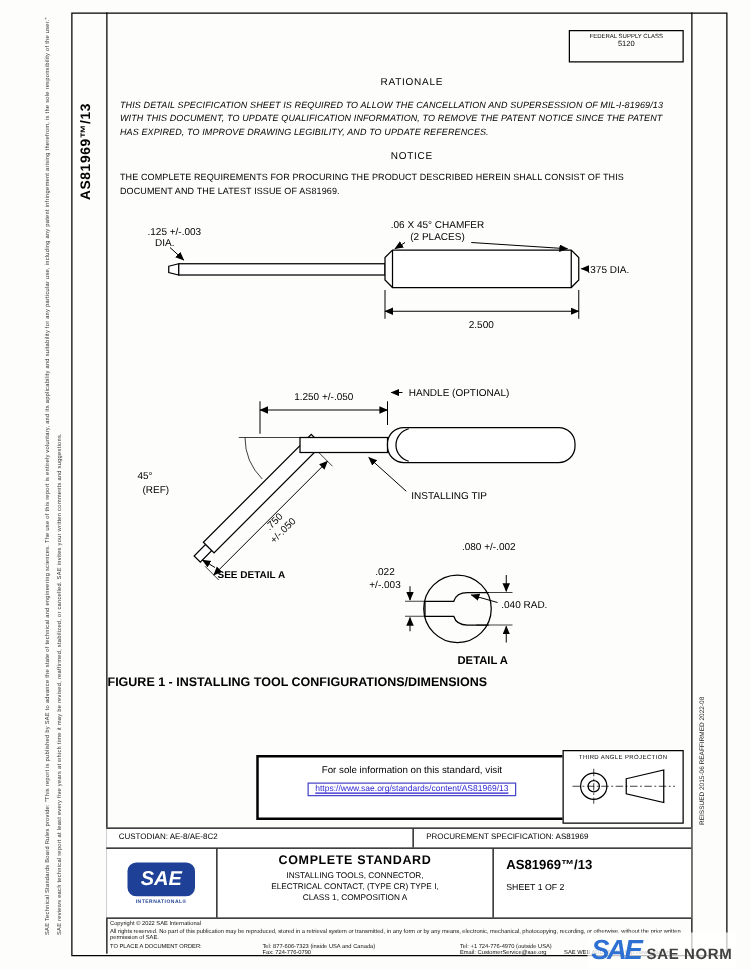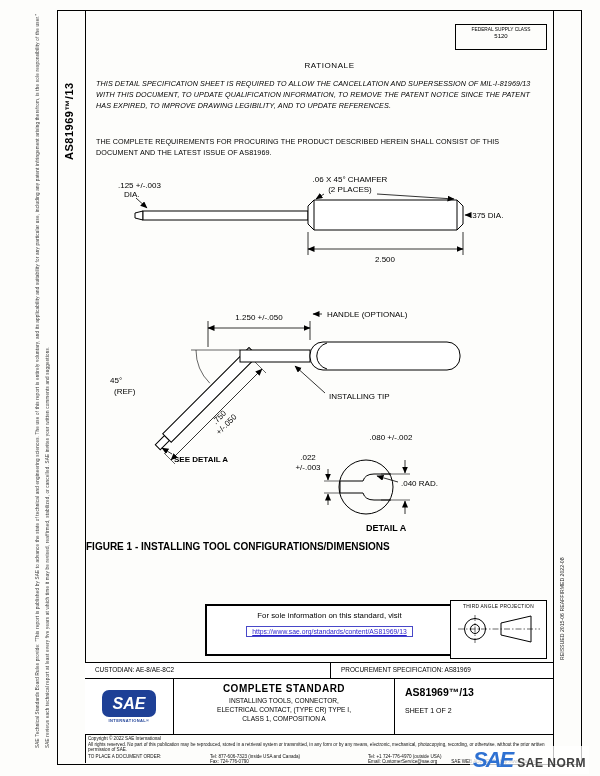--- a/index.html
+++ b/index.html
@@ -30,20 +30,21 @@
   <div class="abs rot" style="left:559px;top:660px;width:160px;font-size:5.2px;color:#222;">REISSUED 2015-06    REAFFIRMED 2022-08</div>
 
   <div class="abs" style="left:455px;top:24px;width:90px;height:22px;border:1px solid #000;text-align:center;padding-top:2px;">
     <div style="font-size:4.8px;">FEDERAL SUPPLY CLASS</div>
     <div style="font-size:6px;margin-top:1px;">5120</div>
   </div>
 
   <div class="abs heading" style="top:61px;">RATIONALE</div>
   <div class="abs body-text" style="left:96px;top:79px;width:442px;font-style:italic;">THIS DETAIL SPECIFICATION SHEET IS REQUIRED TO ALLOW THE CANCELLATION AND SUPERSESSION OF MIL-I-81969/13 WITH THIS DOCUMENT, TO UPDATE QUALIFICATION INFORMATION, TO REMOVE THE PATENT NOTICE SINCE THE PATENT HAS EXPIRED, TO IMPROVE DRAWING LEGIBILITY, AND TO UPDATE REFERENCES.</div>
 
+  <div class="abs heading" style="top:120px;">NOTICE</div>
   <div class="abs body-text" style="left:96px;top:137px;width:442px;">THE COMPLETE REQUIREMENTS FOR PROCURING THE PRODUCT DESCRIBED HEREIN SHALL CONSIST OF THIS DOCUMENT AND THE LATEST ISSUE OF AS81969.</div>
 
   <svg class="abs" style="left:88px;top:170px;" width="482" height="370" viewBox="0 0 482 370">
     <defs>
       <marker id="ae" markerWidth="8" markerHeight="8" refX="6.5" refY="3" orient="auto-start-reverse" markerUnits="userSpaceOnUse">
         <path d="M0,0 L7,3 L0,6 Z" fill="#000"></path>
       </marker>
     </defs>
 
     <g stroke="#000" stroke-width="1" fill="#fff">

